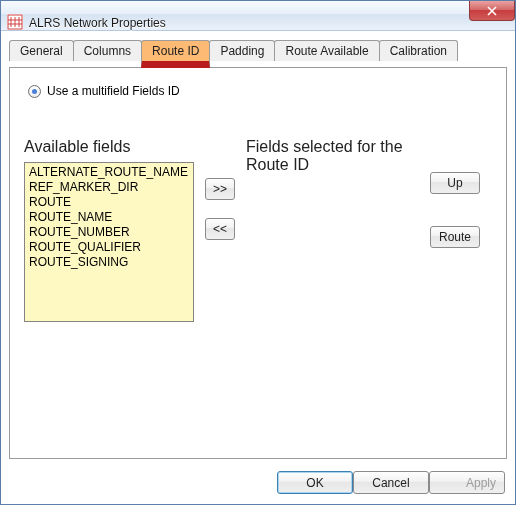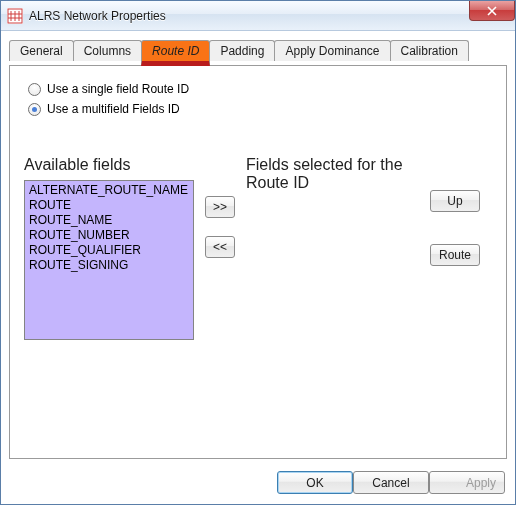--- a/index.html
+++ b/index.html
@@ -13,21 +13,21 @@
     height: 505px;
     overflow: hidden;
     border: 1px solid #5a7ea8;
   }
   
   .titlebar {
     height: 30px;
     background: linear-gradient(to bottom, #f7fbff 0%, #e6eef8 45%, #d6e3f1 46%, #e9f1fa 100%);
     border-bottom: 1px solid #b7c9de;
     display: flex;
-    align-items: center;
+    align-items: flex-end;
     padding: 0 0 0 6px;
     position: relative;
   }
   .titlebar .app-icon {
     width: 16px; height: 16px;
     margin-right: 6px;
     display: inline-block;
   }
   .titlebar .title-text {
     color: #1a1a1a;
@@ -72,24 +72,23 @@
     background: #f0f0f0;
     margin-right: -1px;
     position: relative;
     top: 1px;
     border-radius: 3px 3px 0 0;
     cursor: default;
     font-size: 12px;
     color: #222;
   }
   .tab.active {
-    background: #f97316;
-    border-bottom: 5px solid #b91c1c;
+    background: #fdba74;
+    border-bottom: 7px solid #b91c1c;
     z-index: 2;
-    font-style: italic;
   }
   .tabpanel {
     border: 1px solid #9b9b9b;
     border-top: none;
     flex: 1;
     padding: 12px 14px 14px 14px;
     background: #fff;
   }
   
   .radio-row {
@@ -123,21 +122,21 @@
     align-items: start;
   }
   .col-label {
     font-size: 16px;
     color: #222;
     margin-bottom: 6px;
   }
   .listbox {
     border: 1px solid #848484;
     height: 160px;
-    background: #c4b5fd;
+    background: #fef9c3;
     padding: 2px 4px;
     overflow: hidden;
     font-size: 12px;
     line-height: 15px;
   }
   .listbox div { white-space: nowrap; }
   .mid-buttons, .side-buttons {
     display: flex;
     flex-direction: column;
     gap: 18px;
@@ -199,41 +198,38 @@
   </div>
 </div>
 
 <div class="client">
 
   <div class="tabstrip">
     <div class="tab">General</div>
     <div class="tab">Columns</div>
     <div class="tab active">Route ID</div>
     <div class="tab">Padding</div>
-    <div class="tab">Apply Dominance</div>
+    <div class="tab">Route Available</div>
     <div class="tab">Calibration</div>
   </div>
 
   <div class="tabpanel">
 
-    <div class="radio-row">
-      <span class="radio"></span>
-      <span>Use a single field Route ID</span>
-    </div>
     <div class="radio-row">
       <span class="radio checked"></span>
       <span>Use a multifield Fields ID</span>
     </div>
 
     <div class="dual-list">
 
       <div>
         <div class="col-label">Available fields</div>
         <div class="listbox" id="available-list">
             <div>ALTERNATE_ROUTE_NAME</div>
+            <div>REF_MARKER_DIR</div>
             <div>ROUTE</div>
             <div>ROUTE_NAME</div>
             <div>ROUTE_NUMBER</div>
             <div>ROUTE_QUALIFIER</div>
             <div>ROUTE_SIGNING</div>
           </div>
       </div>
 
       <div class="mid-buttons">
         <button class="btn small">&gt;&gt;</button>

